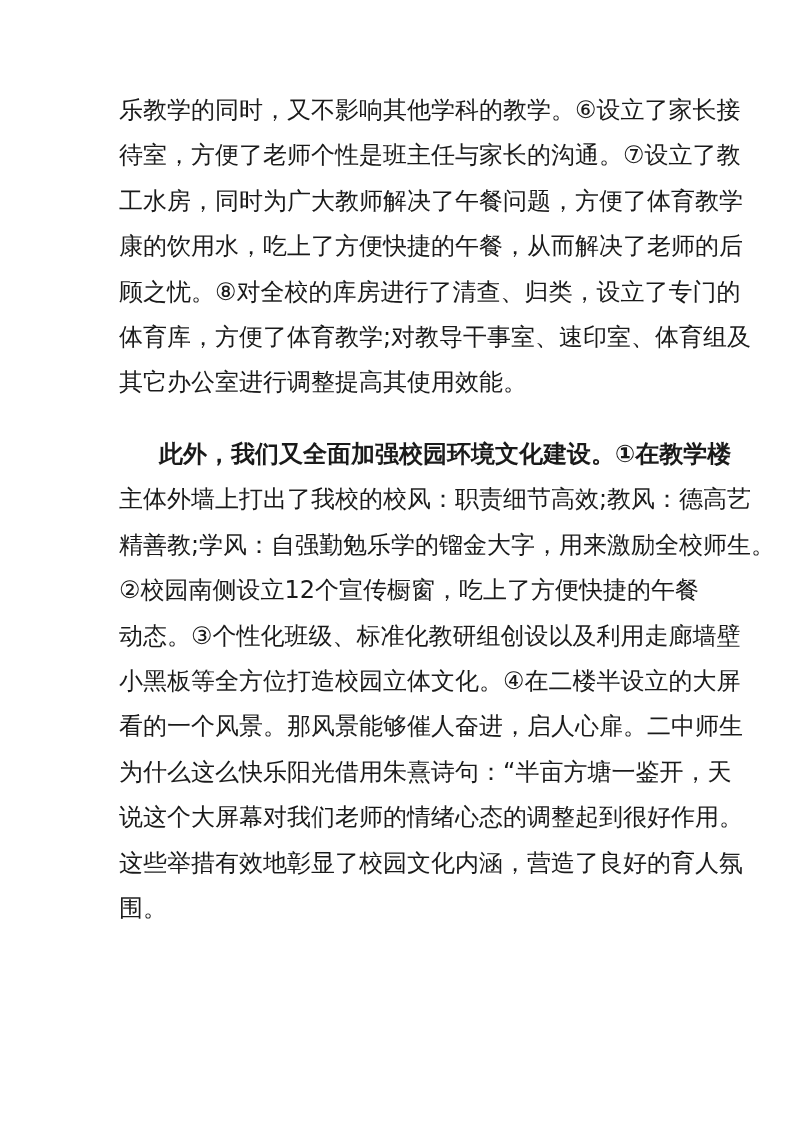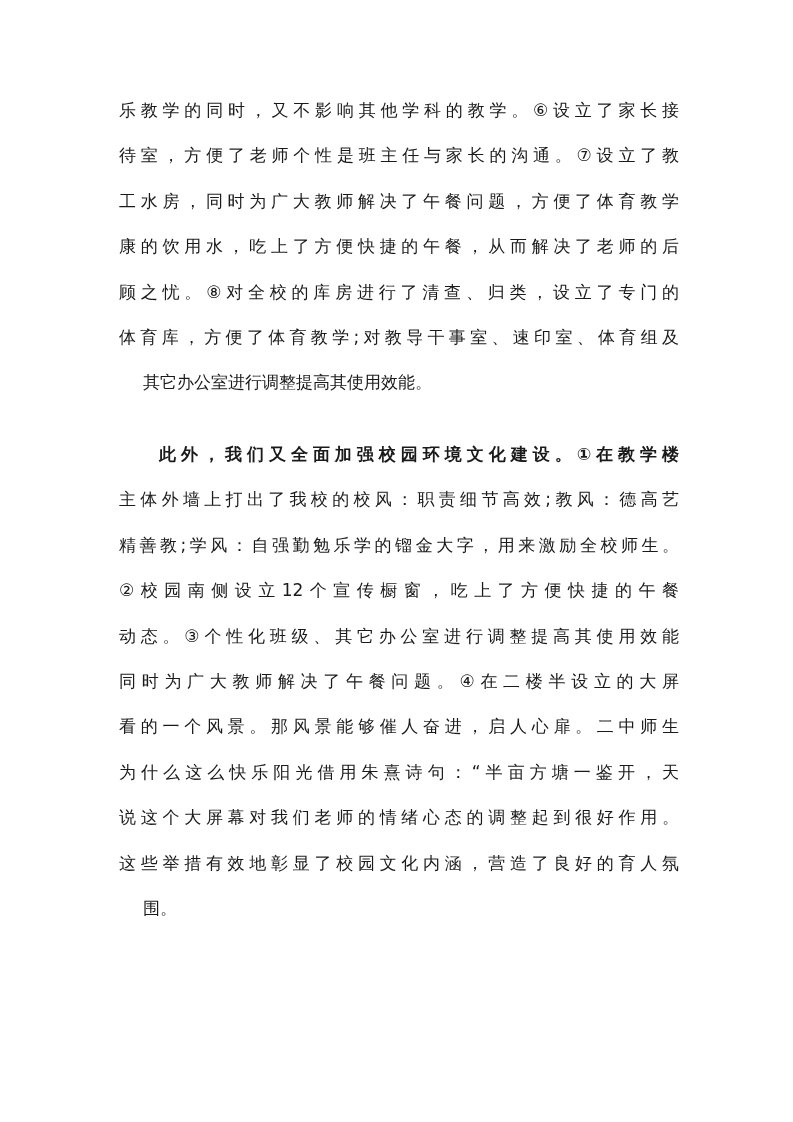--- a/index.html
+++ b/index.html
@@ -24,29 +24,28 @@
     }
     .paragraph {
       position: absolute;
       left: 119px;
       width: 560px;
     }
     .line {
       display: block;
       height: 45.4px;
       line-height: 45.4px;
-      font-size: 17px;
+      font-size: 24px;
       white-space: nowrap;
       text-align: justify;
       text-align-last: justify;
       letter-spacing: 0px;
     }
     .line.last {
       text-align-last: left;
-      margin-left: 24px;
     }
     .line.indent {
       padding-left: 40px;
       font-weight: bold;
     }
     #para-1 { top: 88px; }
     #para-2 { top: 432px; }
   </style>
 </head>
 <body>
@@ -61,22 +60,22 @@
     <span class="line">顾之忧。⑧对全校的库房进行了清查、归类，设立了专门的</span>
     <span class="line">体育库，方便了体育教学;对教导干事室、速印室、体育组及</span>
     <span class="line last">其它办公室进行调整提高其使用效能。</span>
   </div>
 
   <div class="paragraph" id="para-2">
     <span class="line indent">此外，我们又全面加强校园环境文化建设。①在教学楼</span>
     <span class="line">主体外墙上打出了我校的校风：职责细节高效;教风：德高艺</span>
     <span class="line">精善教;学风：自强勤勉乐学的镏金大字，用来激励全校师生。</span>
     <span class="line">②校园南侧设立12个宣传橱窗，吃上了方便快捷的午餐</span>
-    <span class="line">动态。③个性化班级、其它办公室进行调整提高其使用效能</span>
-    <span class="line">同时为广大教师解决了午餐问题。④在二楼半设立的大屏</span>
+    <span class="line">动态。③个性化班级、标准化教研组创设以及利用走廊墙壁</span>
+    <span class="line">小黑板等全方位打造校园立体文化。④在二楼半设立的大屏</span>
     <span class="line">看的一个风景。那风景能够催人奋进，启人心扉。二中师生</span>
     <span class="line">为什么这么快乐阳光借用朱熹诗句：“半亩方塘一鉴开，天</span>
     <span class="line">说这个大屏幕对我们老师的情绪心态的调整起到很好作用。</span>
     <span class="line">这些举措有效地彰显了校园文化内涵，营造了良好的育人氛</span>
     <span class="line last">围。</span>
   </div>
 
 </div>
 
 </body></html>

